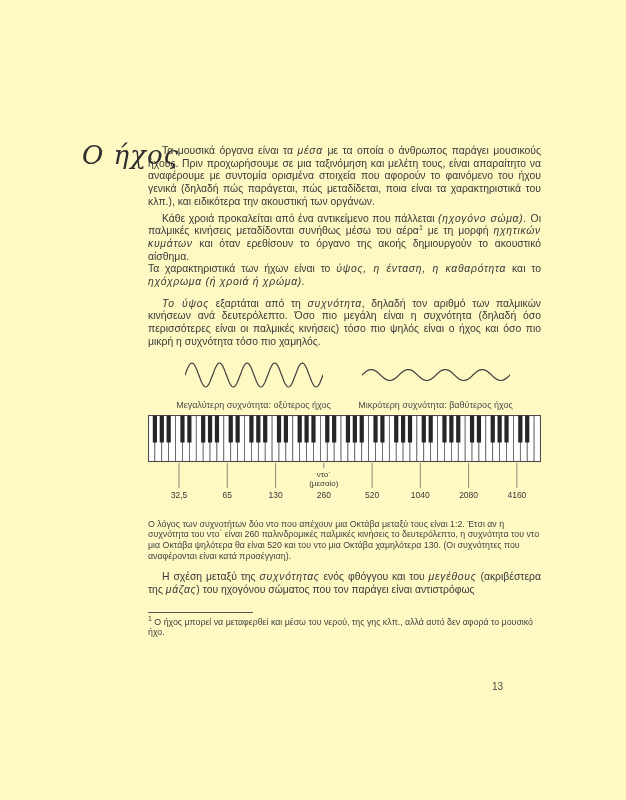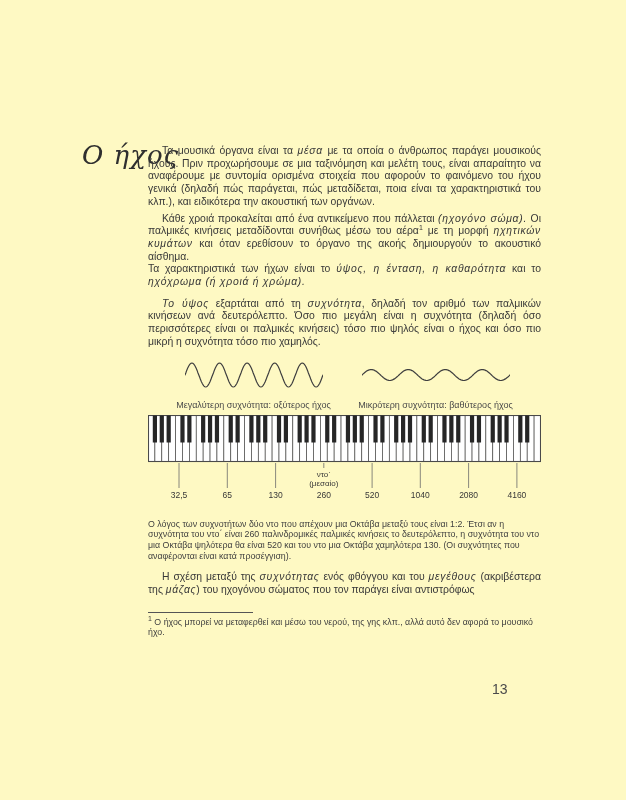--- a/index.html
+++ b/index.html
@@ -49,21 +49,21 @@
     text-align:left;margin-top:18px;
   }
   .footnote-block{margin-top:15px;}
   .footnote-rule{width:105px;border-top:1px solid #555;height:0;}
   .footnote-text{
     font-size:8.8px;line-height:10.6px;color:#3f3f3f;
     text-align:left;margin-top:4px;
   }
   .page-number{
     position:absolute;left:492px;top:681px;
-    font-size:14px;color:#4a4a4a;
+    font-size:10px;color:#4a4a4a;
   }
 </style>
 </head>
 <body>
 
 <div class="page">
 
   <div class="chapter-heading">Ο ήχος</div>
 
   <div class="column">

